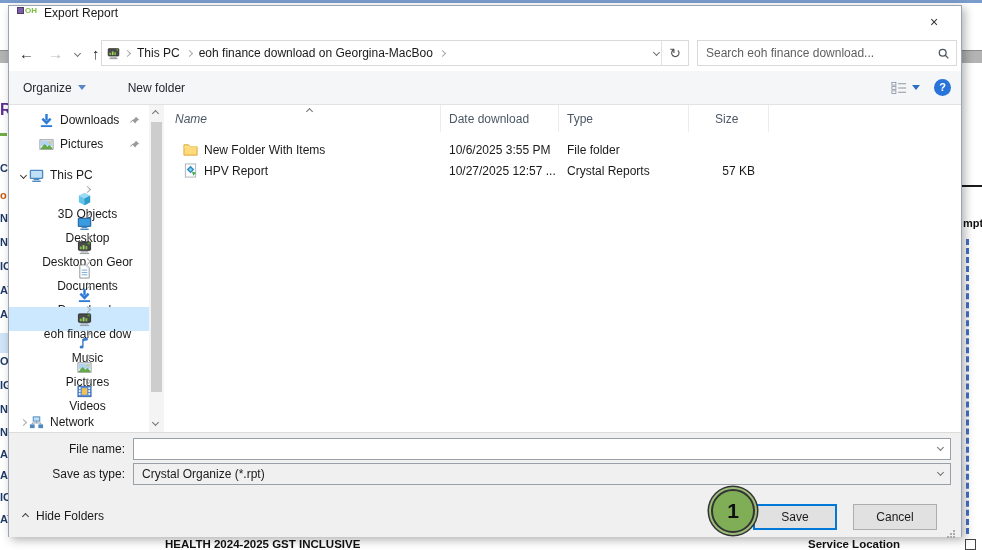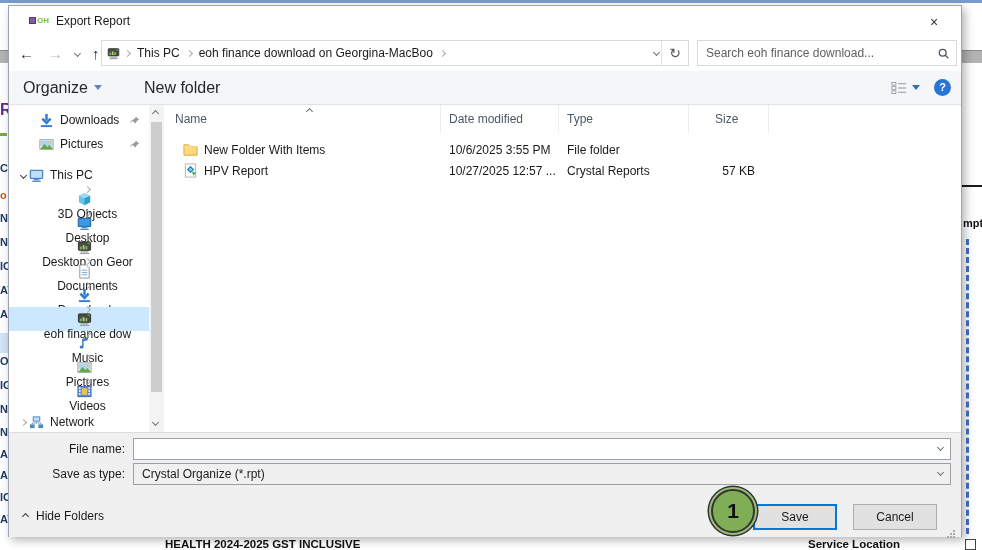--- a/index.html
+++ b/index.html
@@ -27,21 +27,21 @@
   .bg-check { position:absolute; width:11px; height:11px; border:1.5px solid #444; background:#fff; }
   .bg-bottom { position:absolute; left:0; top:537px; width:982px; height:13px; background:#fff; overflow:hidden; }
   .bg-btext { position:absolute; top:1px; font-weight:bold; font-size:11.5px; color:#111; white-space:nowrap; }
 
   
   #dialog {
     position:absolute; left:8px; top:5px; width:954px; height:532px;
     background:#f0f0f0; border:1px solid #9aa5b1;
     box-shadow:3px 3px 9px rgba(0,0,0,.3);
   }
-  .titlebar { position:absolute; left:0; top:0; width:100%; height:29px; background:#fff; display:flex; align-items:center; padding-left:20px; }
+  .titlebar { position:absolute; left:0; top:0; width:100%; height:29px; background:#fff; display:flex; align-items:flex-start; padding-left:8px; }
   .logo { display:inline-flex; align-items:center; gap:1px; margin-right:7px; }
   .logo-sq { width:7px; height:7px; background:#7b5ea7; border:1px solid #4d3b6e; }
   .logo-txt { font-size:8px; font-weight:bold; color:#7cbf3f; letter-spacing:0; }
   .title-text { font-size:12px; color:#1a1a1a; }
   .close-btn { position:absolute; right:14px; top:6px; width:26px; height:20px; text-align:center; font-size:14px; color:#333; line-height:20px; cursor:default; }
 
   
   .addr-row { position:absolute; left:0; top:29px; width:100%; height:36px; background:#fff; display:flex; align-items:center; }
   .nav-glyph { font-size:15px; margin-left:10px; color:#2b2b2b; }
   .nav-glyph.disabled { color:#b9b9b9; }
@@ -53,21 +53,21 @@
   .crumb-sep { margin:0 5px; }
   .crumb { font-size:12px; color:#1a1a1a; white-space:nowrap; padding:0 2px; }
   .addr-refresh { position:absolute; right:0px; top:0; width:27px; height:24px; border-left:1px solid #e3e3e3; text-align:center; line-height:24px; font-size:14px; color:#555; }
   .addr-chev { position:absolute; right:29px; top:9px; }
   .search-box { position:absolute; left:688px; top:5px; width:260px; height:26px; border:1px solid #d9d9d9; background:#fff; display:flex; align-items:center; padding:0 6px 0 8px; }
   .search-box input { flex:1; border:none; outline:none; font-family:inherit; font-size:12px; color:#333; background:transparent; }
   .search-box input::placeholder { color:#5f5f5f; }
 
   
   .toolbar { position:absolute; left:0; top:65px; width:100%; height:34px; background:#f5f6f7; border-bottom:1px solid #e2e2e2; display:flex; align-items:center; }
-  .tb-btn { display:flex; align-items:center; gap:6px; padding:0 10px; height:100%; font-size:16px; color:#24292f; }
+  .tb-btn { display:flex; align-items:center; gap:6px; padding:0 10px; height:100%; font-size:12px; color:#24292f; }
   .tb-right { position:absolute; right:10px; top:0; height:100%; display:flex; align-items:center; gap:14px; }
   .view-wrap { display:flex; align-items:center; gap:5px; }
   .tri-down { width:0; height:0; border-left:4px solid transparent; border-right:4px solid transparent; border-top:5px solid #2d6fc2; }
   .help-circle { width:17px; height:17px; border-radius:50%; background:#2874d8; color:#fff; font-weight:bold; font-size:11px; text-align:center; line-height:17px; }
 
   
   .main { position:absolute; left:0; top:99px; width:100%; height:327px; background:#fff; overflow:hidden; }
   .sidebar { position:absolute; left:0; top:0; width:140px; height:100%; padding-top:3px; overflow:hidden; }
   .side-row { height:24px; display:flex; align-items:center; white-space:nowrap; font-size:12px; color:#1a1a1a; position:relative; }
   .side-row .icon { margin-right:6px; flex:none; }
@@ -78,21 +78,21 @@
   .tchev-cell { width:12px; flex:none; display:flex; justify-content:center; }
   .pin { position:absolute; right:9px; top:7px; }
   .spacer8 { height:7px; }
   .side-scroll { position:absolute; left:140px; top:0; width:15px; height:100%; background:#f4f4f4; }
   .ss-thumb { position:absolute; left:2px; top:17px; width:11px; height:270px; background:#cdcdcd; }
   .ss-arrow { position:absolute; left:4px; }
 
   .list { position:absolute; left:158px; top:0; width:792px; height:100%; background:#fff; }
   .list-header { display:flex; height:27px; align-items:center; color:#4c5866; position:relative; }
   .hcell { height:100%; display:flex; align-items:center; padding-left:8px; border-right:1px solid #ececec; font-size:12px; }
-  .h-name { width:274px; position:relative; }
+  .h-name { width:274px; position:relative;font-style:italic; }
   .h-date { width:118px; }
   .h-type { width:130px; }
   .h-size { width:80px; justify-content:flex-start; padding-left:26px; }
   .sort-caret { position:absolute; left:140px; top:4px; }
   .file-row { display:flex; height:21px; align-items:center; font-size:12px; color:#1a1a1a; }
   .fcell { display:flex; align-items:center; padding-left:8px; overflow:hidden; white-space:nowrap; }
   .f-name { width:274px; gap:6px; padding-left:16px;align-items:center; }
   .f-date { width:118px; color:#1a1a1a; }
   .f-type { width:130px; }
   .f-size { width:80px; justify-content:flex-end; padding-right:14px; }
@@ -444,21 +444,21 @@
       <span class="ss-arrow chev" style="bottom:7px"></span>
     </div>
 
     <div class="list">
       <div class="list-header">
         <div class="hcell h-name">
           <span>Name</span>
           <span class="sort-caret chev up"></span>
         </div>
         <div class="hcell h-date">
-            <span>Date modified</span>
+            <span>Date download</span>
           </div>
         <div class="hcell h-type">
             <span>Type</span>
           </div>
         <div class="hcell h-size">
             <span>Size</span>
           </div>
       </div>
 
       <div style="height:7px"></div>

